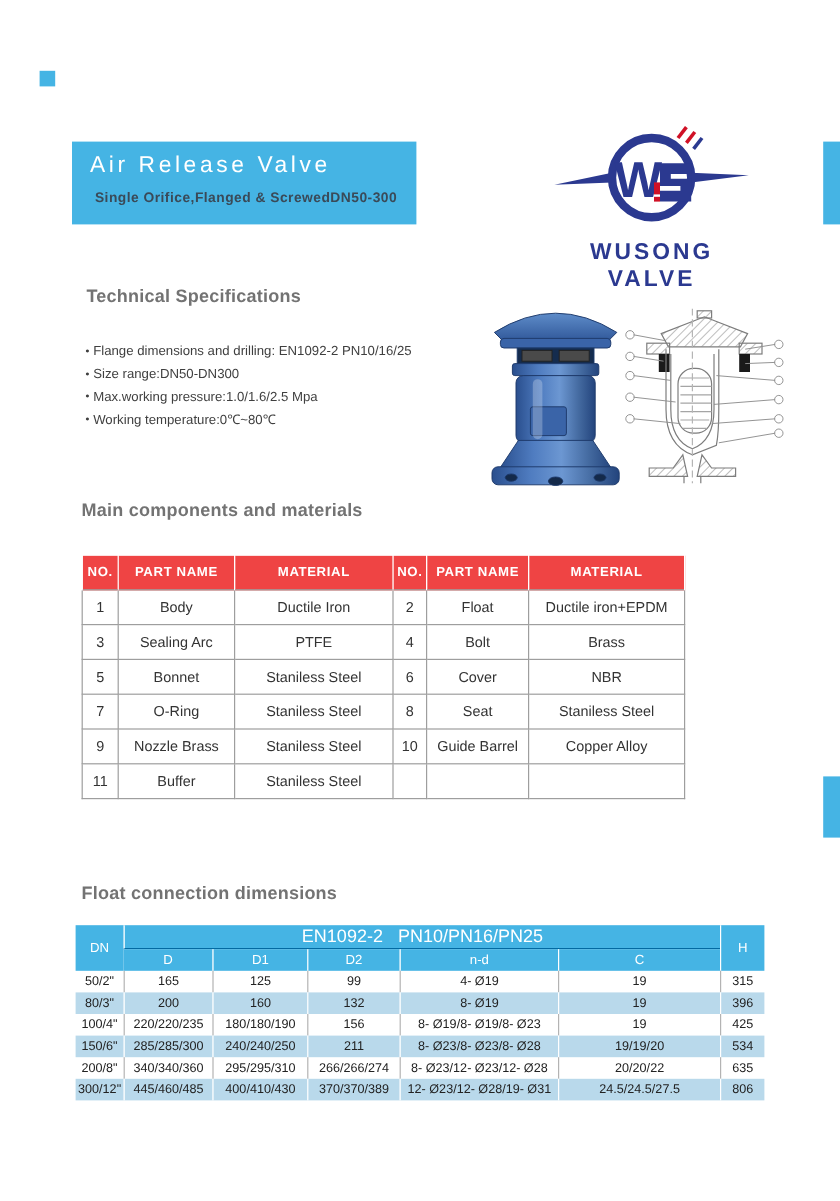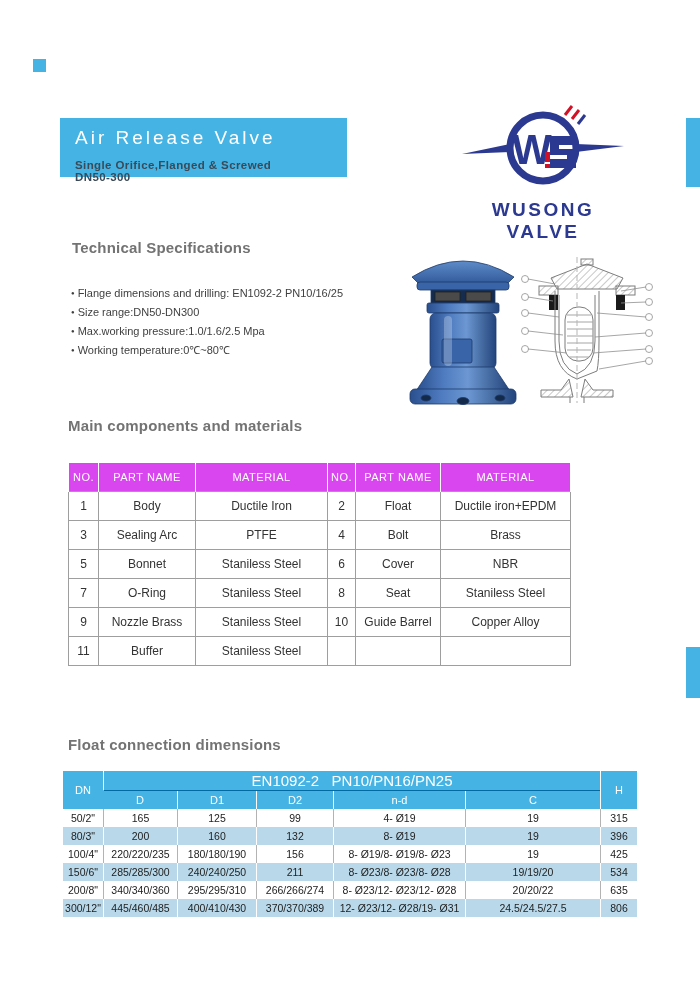--- a/index.html
+++ b/index.html
@@ -7,24 +7,24 @@
     position:relative;width:700px;height:1001px;background:#ffffff;
     font-family:"Liberation Sans",sans-serif;overflow:hidden;margin:0 auto;
   }
   
   .deco-square{position:absolute;left:33px;top:59px;width:13px;height:13px;background:#45b4e4;}
   .edge-strip{position:absolute;right:0;width:14px;background:#45b4e4;}
   .edge-strip.s1{top:118px;height:69px;}
   .edge-strip.s2{top:647px;height:51px;}
 
   
-  .banner{position:absolute;left:60px;top:118px;width:287px;height:59px;background:#45b4e4;}
+  .banner{position:absolute;left:60px;top:118px;width:287px;height:69px;background:#45b4e4;}
   .banner-title{position:absolute;left:15px;top:9px;font-size:19px;letter-spacing:3px;color:#ffffff;font-weight:400;}
   .banner-sub{position:absolute;left:15px;right:12px;top:41px;display:flex;justify-content:center;
-    font-size:11.5px;font-weight:bold;color:#3a4a58;letter-spacing:0.4px;flex-direction:column;}
+    font-size:11.5px;font-weight:bold;color:#3a4a58;letter-spacing:0.4px;}
 
   
   .logo{position:absolute;left:460px;top:100px;width:166px;text-align:center;}
   .logo-name{margin-top:1px;font-size:19px;font-weight:bold;letter-spacing:2.5px;color:#2b3990;}
 
   
   .sect{position:absolute;font-size:15px;font-weight:600;color:#737373;letter-spacing:0.2px;}
   .sect.specs{left:72px;top:239px;}
   .sect.comp{left:68px;top:417px;}
   .sect.dims{left:68px;top:736px;}
@@ -35,21 +35,21 @@
   .bullets div::before{content:"●";font-size:6px;vertical-align:2px;margin-right:3px;}
 
   
   .photo{position:absolute;left:404px;top:252px;}
   .drawing{position:absolute;left:517px;top:257px;}
 
   
   table{border-spacing:0;}
   .comp-table{position:absolute;left:68px;top:462px;width:502px;table-layout:fixed;
     border-collapse:collapse;font-size:12px;color:#333;text-align:center;}
-  .comp-table th{background:#d946ef;color:#fff;font-size:11px;font-weight:normal;height:26px;
+  .comp-table th{background:#ef4444;color:#fff;font-size:11px;font-weight:bold;height:26px;
     border:1px solid #ffffff;border-bottom:none;letter-spacing:0.5px;}
   .comp-table td{border:1px solid #9e9e9e;height:26px;}
 
   
   .dims-table{position:absolute;left:63px;top:771px;width:574px;table-layout:fixed;
     border-collapse:separate;border-spacing:0;font-size:10.5px;color:#222;text-align:center;}
   .dims-table th{background:#45b4e4;color:#fff;font-weight:400;font-size:11px;
     border-left:1px solid #fff;}
   .dims-table th:first-child{border-left:none;}
   .dims-table .group-th{height:17px;font-size:15px;border-bottom:1px solid #0369a1;white-space:pre;}

